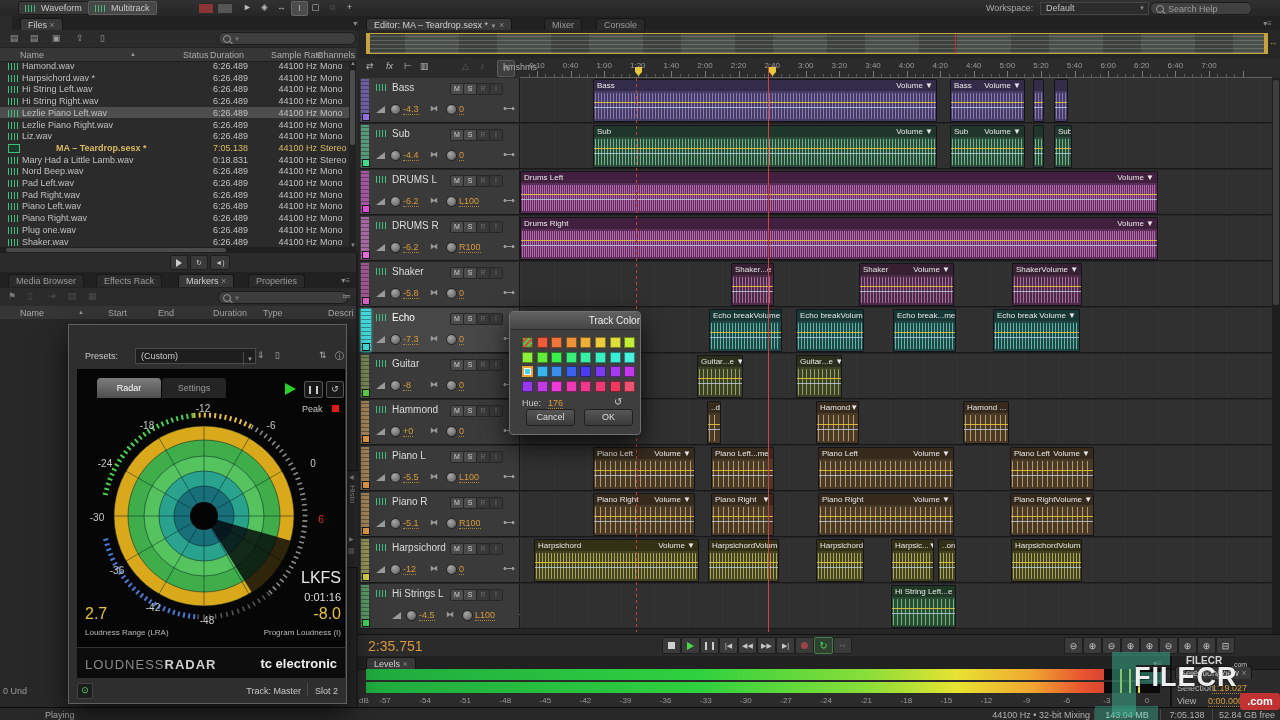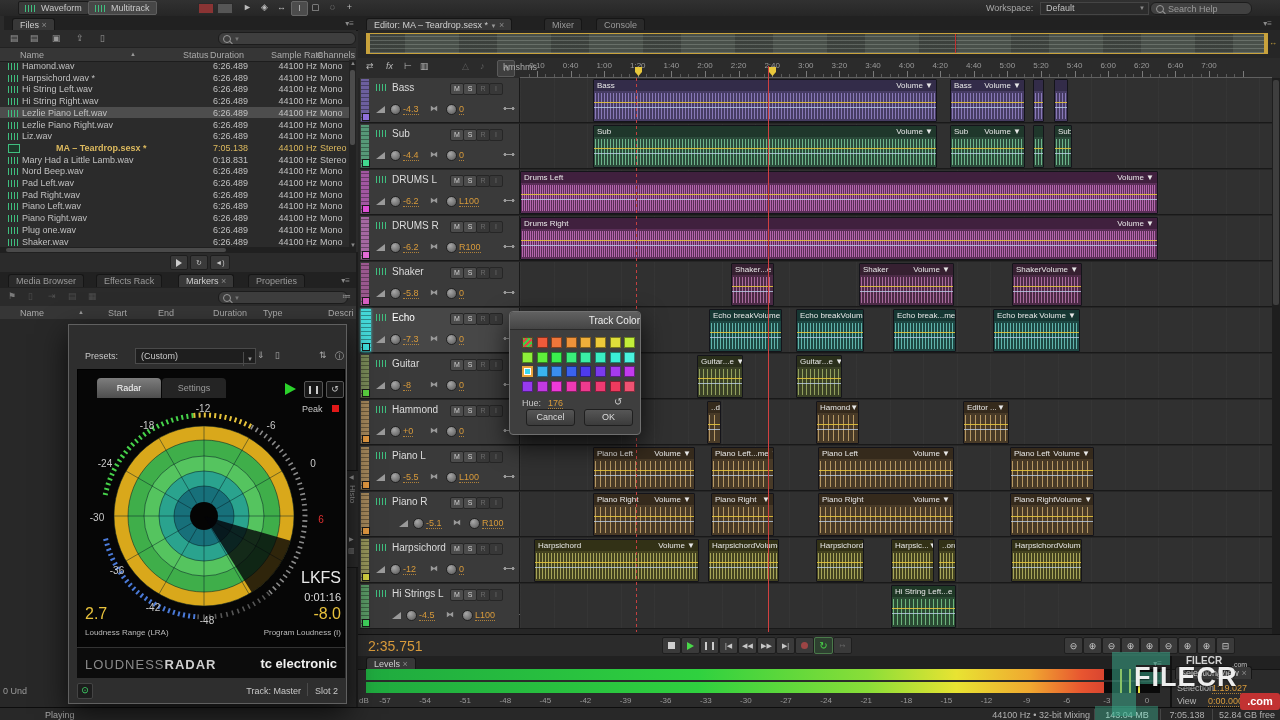--- a/index.html
+++ b/index.html
@@ -79,21 +79,21 @@
       <span>Default</span>
       <span class="ab" style="right:3px;top:0;color:#888;font-size:6px;">▼</span>
     </div>
     <div class="ab" style="left:1150px;top:2px;width:90px;height:11px;background:#414141;border:1px solid #1d1d1d;border-radius:6px;display:flex;align-items:center;gap:4px;padding:0 5px;">
       <span class="mag"></span>
       <span style="color:#9a9a9a;">Search Help</span>
     </div>
   </div>
 
   <div class="pnl" style="left:0;top:16px;width:358px;height:236px;border-right:2px solid #101010;">
-    <div class="tabbar" style="left:4px;top:0;width:356px;height:14px;">
+    <div class="tabbar" style="left:12px;top:0;width:356px;height:14px;">
       <div class="tab act" style="left:8px;"><span>Files</span> <span style="color:#888;">×</span></div>
       <div class="menu-ic" style="right:6px;top:3px;">▾≡</div>
     </div>
     <div class="ab" id="filesToolbar" style="left:0;top:14px;width:356px;height:17px;background:#2b2b2b;">
       <span class="ab" style="left:10px;top:3px;color:#9a9a9a;">▤</span>
       <span class="ab" style="left:30px;top:3px;color:#9a9a9a;">▤</span>
       <span class="ab" style="left:52px;top:3px;color:#9a9a9a;">▣</span>
       <span class="ab" style="left:76px;top:3px;color:#9a9a9a;">⇪</span>
       <span class="ab" style="left:100px;top:3px;color:#9a9a9a;">▯</span>
       <div class="ab" style="left:218px;top:2px;width:128px;height:11px;background:#3e3e3e;border:1px solid #1c1c1c;border-radius:6px;display:flex;align-items:center;gap:3px;padding:0 4px;">
@@ -695,21 +695,21 @@
             <span>▼</span>
           </div>
           <div class="clipbody">
             <div class="wv" style="background: repeating-linear-gradient(90deg, rgb(194, 162, 106) 0px, rgb(194, 162, 106) 1px, transparent 1px, transparent 5px);"></div>
             <div class="lny" style="top: 38%;"></div>
             <div class="lnb" style="top: 52%;"></div>
           </div>
         </div>
         <div class="clip" style="position: absolute; left: 443px; width: 46px; background: rgb(72, 58, 39);">
           <div class="cliplab" style="background: rgb(53, 42, 28);">
-            <span>Editor ...</span>
+            <span>Hamond ...</span>
             <span>▼</span>
           </div>
           <div class="clipbody">
             <div class="wv" style="background: repeating-linear-gradient(90deg, rgb(194, 162, 106) 0px, rgb(194, 162, 106) 1px, transparent 1px, transparent 5px);"></div>
             <div class="lny" style="top: 38%;"></div>
             <div class="lnb" style="top: 52%;"></div>
           </div>
         </div>
       </div>
       <div style="position: absolute; left: 2px; top: 368px; width: 160px; height: 45px; background: rgb(58, 58, 58); border-bottom: 1px solid rgb(25, 25, 25); border-right: 1px solid rgb(25, 25, 25); box-sizing: border-box;">
@@ -779,21 +779,21 @@
       </div>
       <div style="position: absolute; left: 2px; top: 414px; width: 160px; height: 45px; background: rgb(58, 58, 58); border-bottom: 1px solid rgb(25, 25, 25); border-right: 1px solid rgb(25, 25, 25); box-sizing: border-box;">
         <div style="position: absolute; left: 1px; top: 1px; width: 8px; height: 43px; background: repeating-linear-gradient(0deg, rgba(0, 0, 0, 0.35) 0px, rgba(0, 0, 0, 0.35) 1px, transparent 1px, transparent 4px) rgb(164, 135, 91);"></div>
         <div style="position: absolute; left: 2px; top: 35px; width: 8px; height: 8px; background: rgb(229, 154, 65); border: 1px solid rgb(26, 26, 26); box-sizing: border-box;"></div>
         <div class="wicon" style="position: absolute; left: 16px; top: 6px; width: 12px; height: 7px;"></div>
         <div style="position: absolute; left: 32px; top: 4px; width: 56px; overflow: hidden; white-space: nowrap; color: rgb(220, 220, 220); font-size: 10px;">Piano R</div>
         <div class="tb" style="position: absolute; left: 90px; top: 5px;">M</div>
         <div class="tb" style="position: absolute; left: 103px; top: 5px;">S</div>
         <div class="tb dim" style="position: absolute; left: 116px; top: 5px;">R</div>
         <div class="tb dim" style="position: absolute; left: 129px; top: 5px;">I</div>
-        <div style="position: absolute; left: 0px; top: 24px; width: 160px; height: 14px; margin-left: 23px;">
+        <div style="position: absolute; left: 0px; top: 24px; width: 160px; height: 14px;">
           <div class="ramp" style="position: absolute; left: 16px; top: 4px;"></div>
           <div class="knob" style="position: absolute; left: 30px; top: 2px;"></div>
           <div class="ab orange uline" style="position: absolute; left: 43px; top: 2px;">-5.1</div>
           <div style="position: absolute; left: 70px; top: 2px; color: rgb(154, 154, 154); font-size: 8px;">⧓</div>
           <div class="knob" style="position: absolute; left: 86px; top: 2px;"></div>
           <div class="ab orange uline" style="position: absolute; left: 99px; top: 2px;">R100</div>
           <div class="kfs" style="position: absolute; left: 143px; top: 3px;"></div>
         </div>
       </div>
       <div style="position: absolute; left: 162px; top: 414px; width: 752px; height: 45px; background: repeating-linear-gradient(90deg, rgba(255, 255, 255, 0.024) 0px, rgba(255, 255, 255, 0.024) 1px, transparent 1px, transparent 33.6px) rgb(48, 48, 48); border-bottom: 1px solid rgb(25, 25, 25); box-sizing: border-box;">

